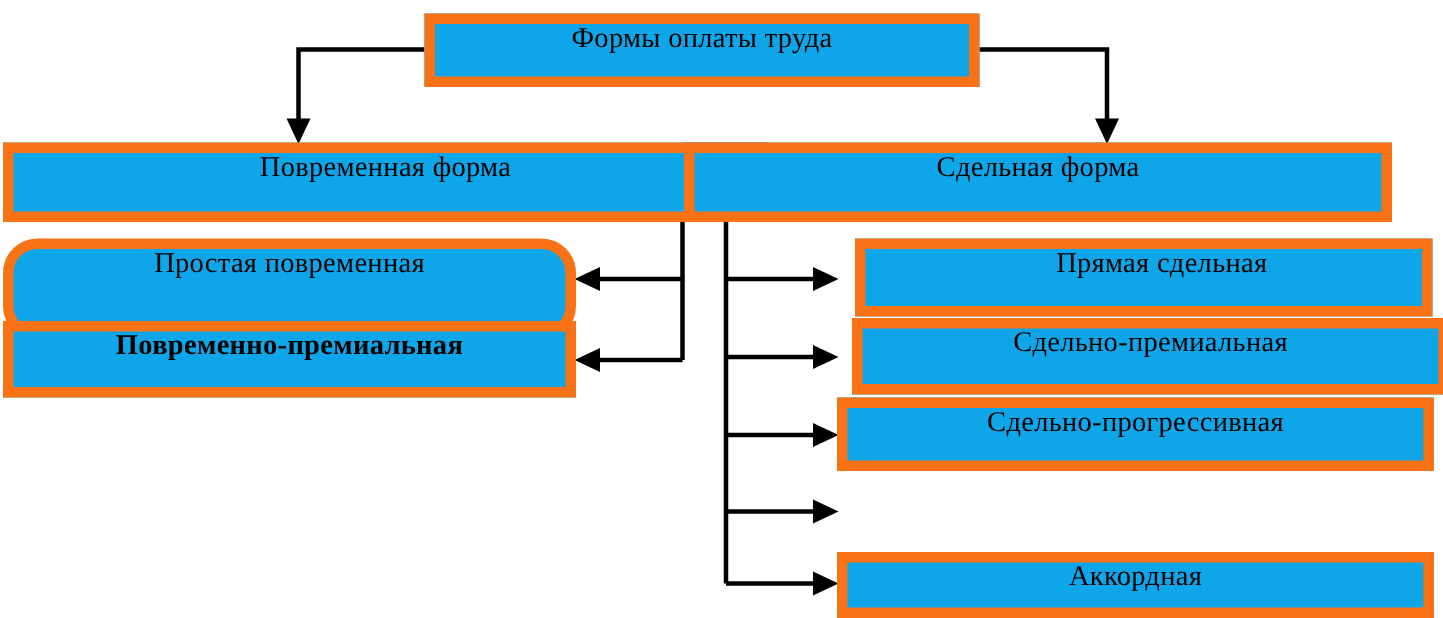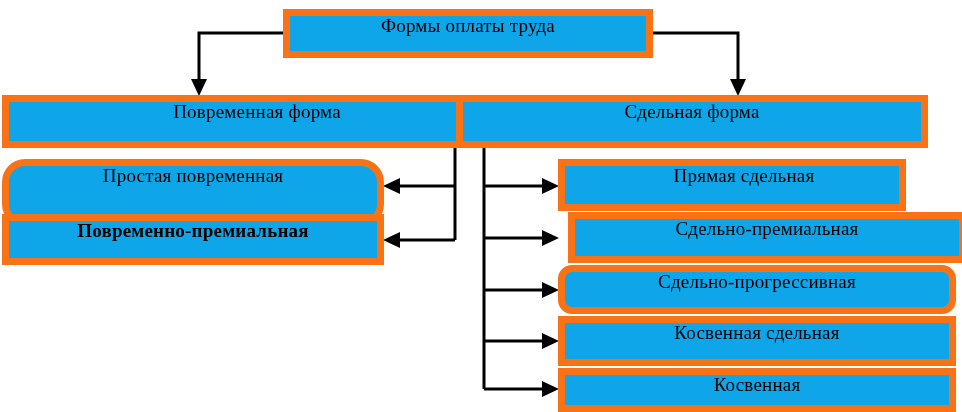--- a/index.html
+++ b/index.html
@@ -39,23 +39,23 @@
   }
   
   #node-root     { left: 283px; top: 9px;  width: 370px; height: 49px; }
   
   #node-time     { left: 2px;   top: 95px; width: 510px; height: 53px; }
   #node-piece    { left: 456px; top: 95px; width: 472px; height: 53px; }
   
   #node-l1       { left: 2px;   top: 159px; width: 382px; height: 68px; border-radius: 23px; }
   #node-l2       { left: 2px;   top: 214px; width: 382px; height: 51px; font-weight: bold; }
   
-  #node-r1       { left: 558px; top: 159px; width: 348px; height: 52px; padding-left: 24px; }
+  #node-r1       { left: 570px; top: 159px; width: 385px; height: 52px; padding-left: 24px; }
   #node-r2       { left: 558px; top: 212px; width: 398px; height: 51px; margin-left: 10px; }
-  #node-r3       { left: 558px; top: 265px; width: 398px; height: 49px; border-radius: 14px; }
+  #node-r3       { left: 558px; top: 265px; width: 398px; height: 49px; }
   #node-r4       { left: 558px; top: 316px; width: 398px; height: 50px; }
   #node-r5       { left: 558px; top: 368px; width: 398px; height: 44px; }
 
   
   #connectors {
     position: absolute;
     left: 0; top: 0;
     width: 962px;
     height: 412px;
     z-index: 1;
@@ -154,21 +154,18 @@
   </div>
 
   <div class="node" id="node-r2">
     <span class="node-label">Сдельно-премиальная</span>
   </div>
 
   <div class="node" id="node-r3">
     <span class="node-label">Сдельно-прогрессивная</span>
   </div>
 
-  <div class="node" id="node-r4">
-    <span class="node-label">Косвенная сдельная</span>
-  </div>
 
   <div class="node" id="node-r5">
-    <span class="node-label">Косвенная</span>
+    <span class="node-label">Аккордная</span>
   </div>
 
 </div>
 
 </body></html>

